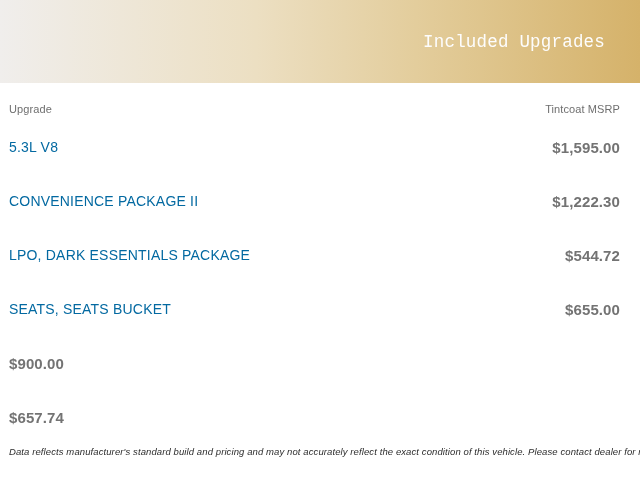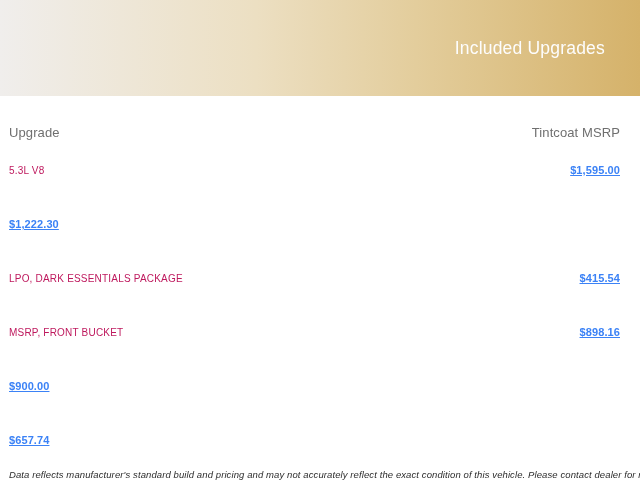--- a/index.html
+++ b/index.html
@@ -9,65 +9,65 @@
     font-family: "Liberation Sans", sans-serif;
   }
   .page {
     position: relative;
     width: 640px;
     height: 480px;
     background: #ffffff;
     overflow: hidden;
   }
   .header {
-    height: 96px;
+    height: 83px;
     box-sizing: border-box;
     background: linear-gradient(to right, #f0eeec 0%, #ecdfc2 40%, #e3cd9c 65%, #d5b26a 100%);
     display: flex;
     align-items: center;
     justify-content: flex-end;
     padding-right: 35px;
+    font-family: Liberation Mono, monospace;
   }
   .header-title {
     color: #fdfdfd;
     font-size: 17.5px;
     font-weight: 400;
     letter-spacing: 0.2px;
   }
   .main {
     padding: 0 20px 0 9px;
   }
   .col-headers {
-    margin-top: 25px;
+    margin-top: 15px;
     height: 22px;
     display: flex;
     justify-content: space-between;
     align-items: center;
     color: #6f6f6f;
-    font-size: 13px;
+    font-size: 11px;
     letter-spacing: 0.1px;
     gap: 44px;
   }
   .upgrade-row {
     height: 54px;
     display: flex;
     justify-content: space-between;
     align-items: center;
   }
   .upgrade-name {
-    font-size: 10px;
-    color: #be185d;
+    font-size: 14px;
+    color: #0369a1;
     letter-spacing: 0.2px;
   }
   .upgrade-price {
-    font-size: 11px;
+    font-size: 15px;
     font-weight: 700;
-    color: #3b82f6;
+    color: #737373;
     letter-spacing: 0.1px;
-    text-decoration: underline;
   }
   .disclaimer {
     margin-top: 2px;
     font-size: 9.5px;
     font-style: italic;
     color: #2d2d2d;
     letter-spacing: 0.1px;
     white-space: nowrap;
   }
 </style>
@@ -86,31 +86,32 @@
       <span>Upgrade</span>
       <span>Tintcoat MSRP</span>
     </div>
 
     <div class="upgrade-row">
       <span class="upgrade-name">5.3L V8</span>
       <span class="upgrade-price">$1,595.00</span>
     </div>
 
     <div class="upgrade-row">
+      <span class="upgrade-name">CONVENIENCE PACKAGE II</span>
       <span class="upgrade-price">$1,222.30</span>
     </div>
 
     <div class="upgrade-row">
       <span class="upgrade-name">LPO, DARK ESSENTIALS PACKAGE</span>
-      <span class="upgrade-price">$415.54</span>
+      <span class="upgrade-price">$544.72</span>
     </div>
 
     <div class="upgrade-row">
-      <span class="upgrade-name">MSRP, FRONT BUCKET</span>
-      <span class="upgrade-price">$898.16</span>
+      <span class="upgrade-name">SEATS, SEATS BUCKET</span>
+      <span class="upgrade-price">$655.00</span>
     </div>
 
     <div class="upgrade-row">
       <span class="upgrade-price">$900.00</span>
     </div>
 
     <div class="upgrade-row">
       <span class="upgrade-price">$657.74</span>
     </div>
 

